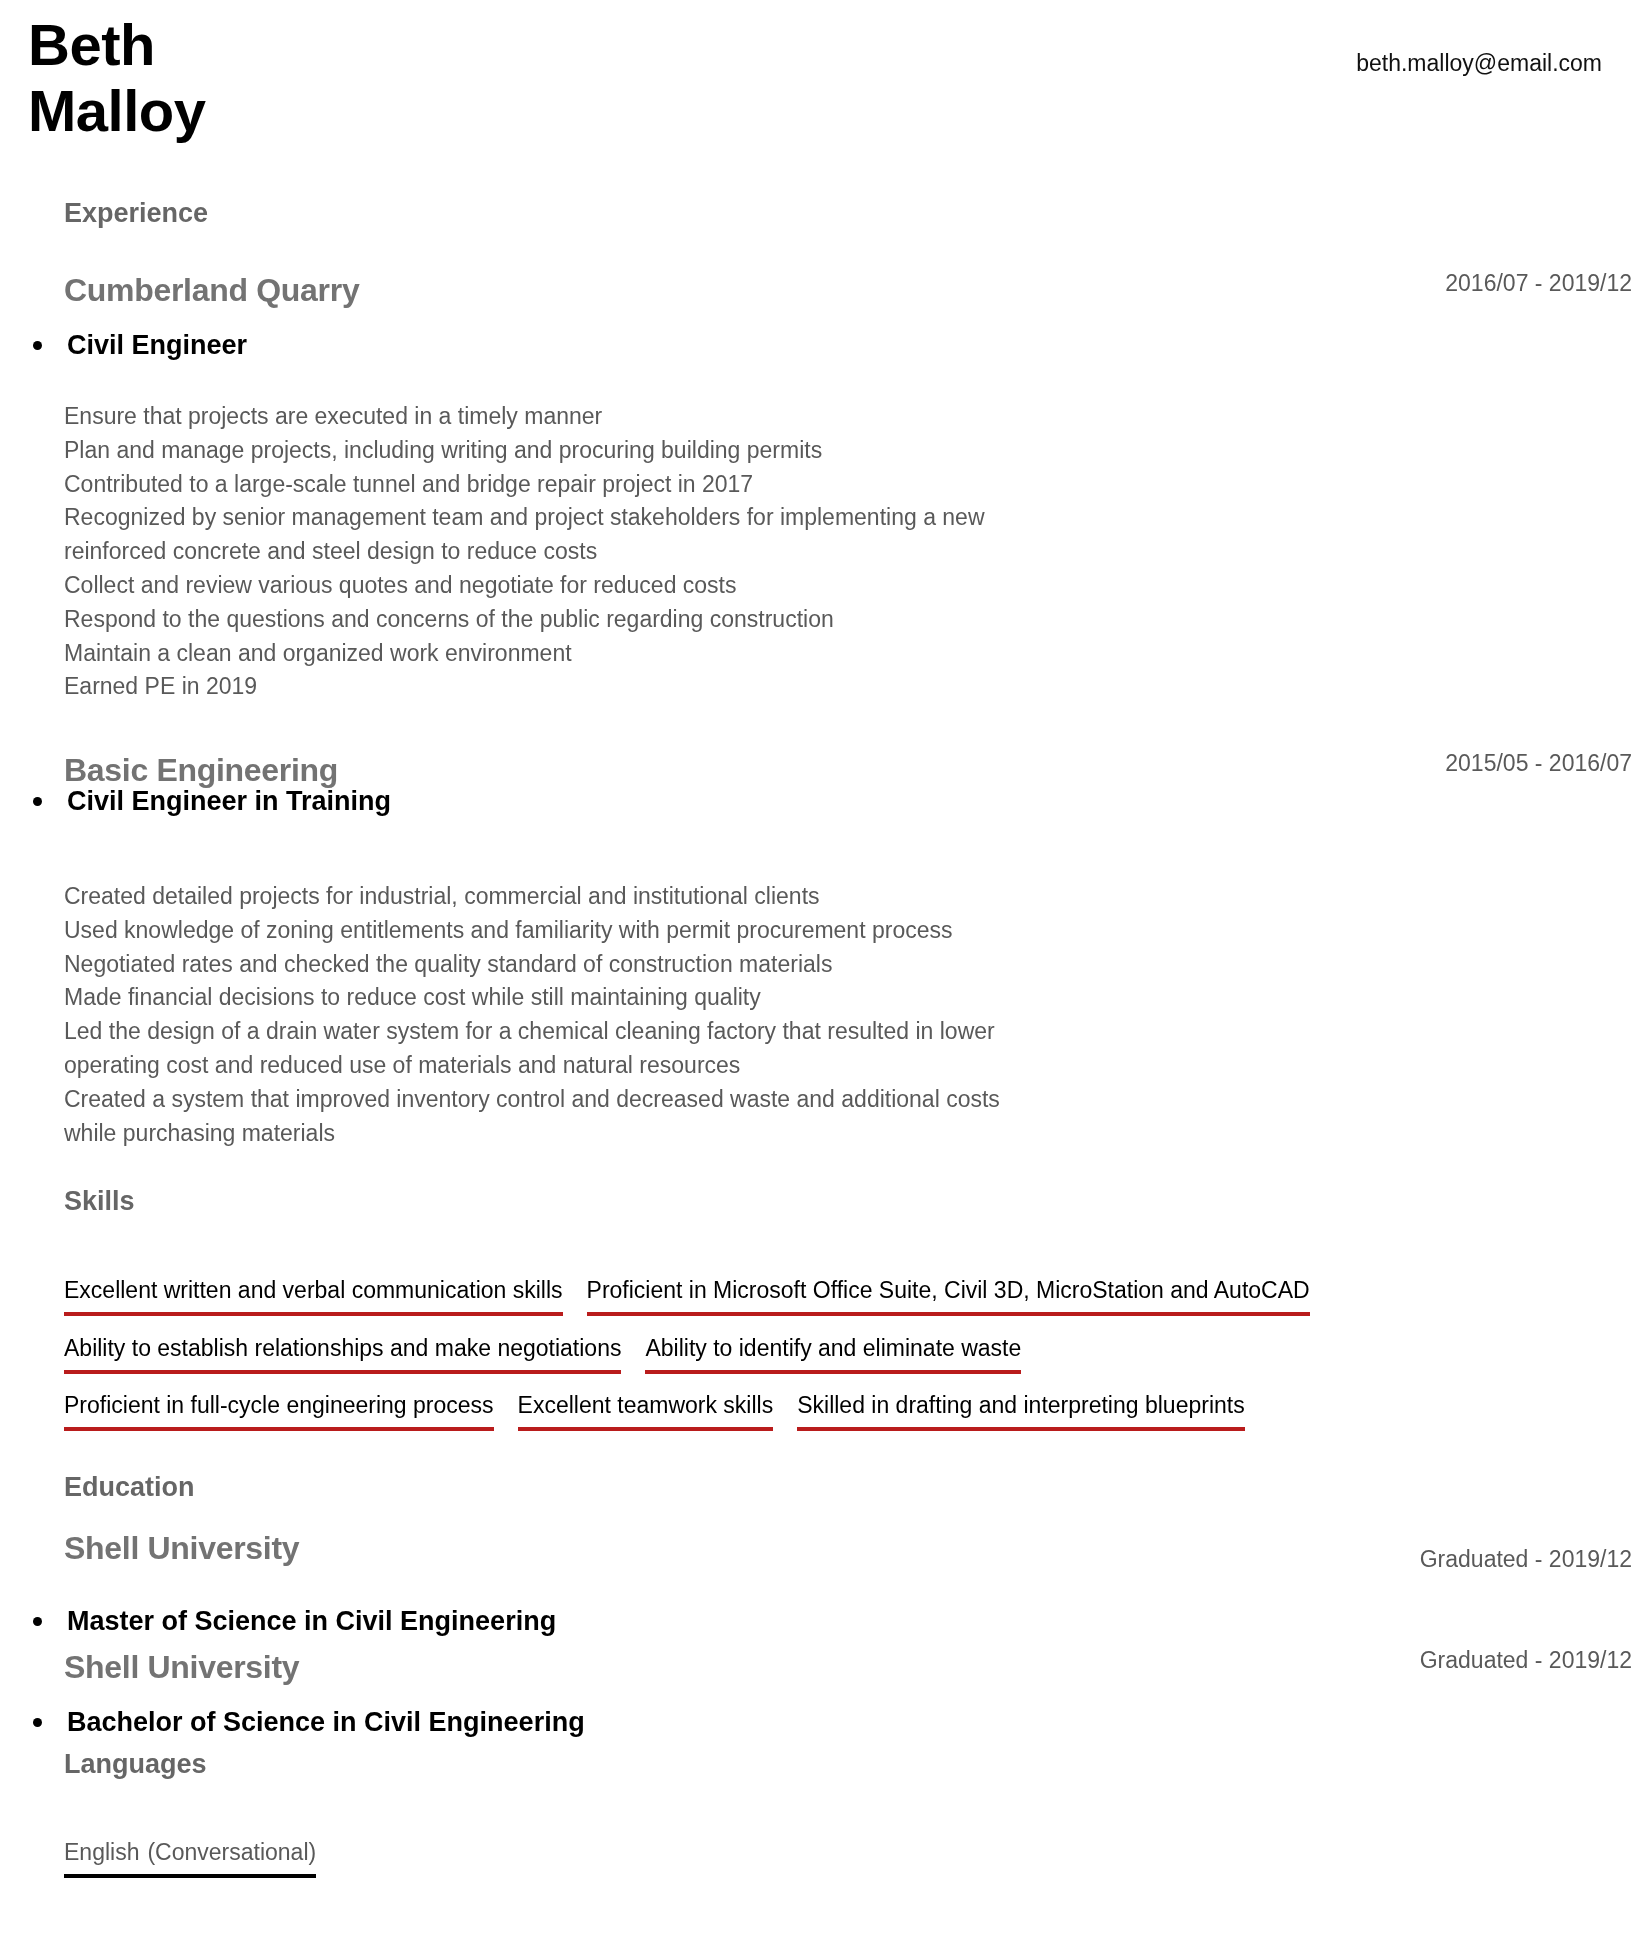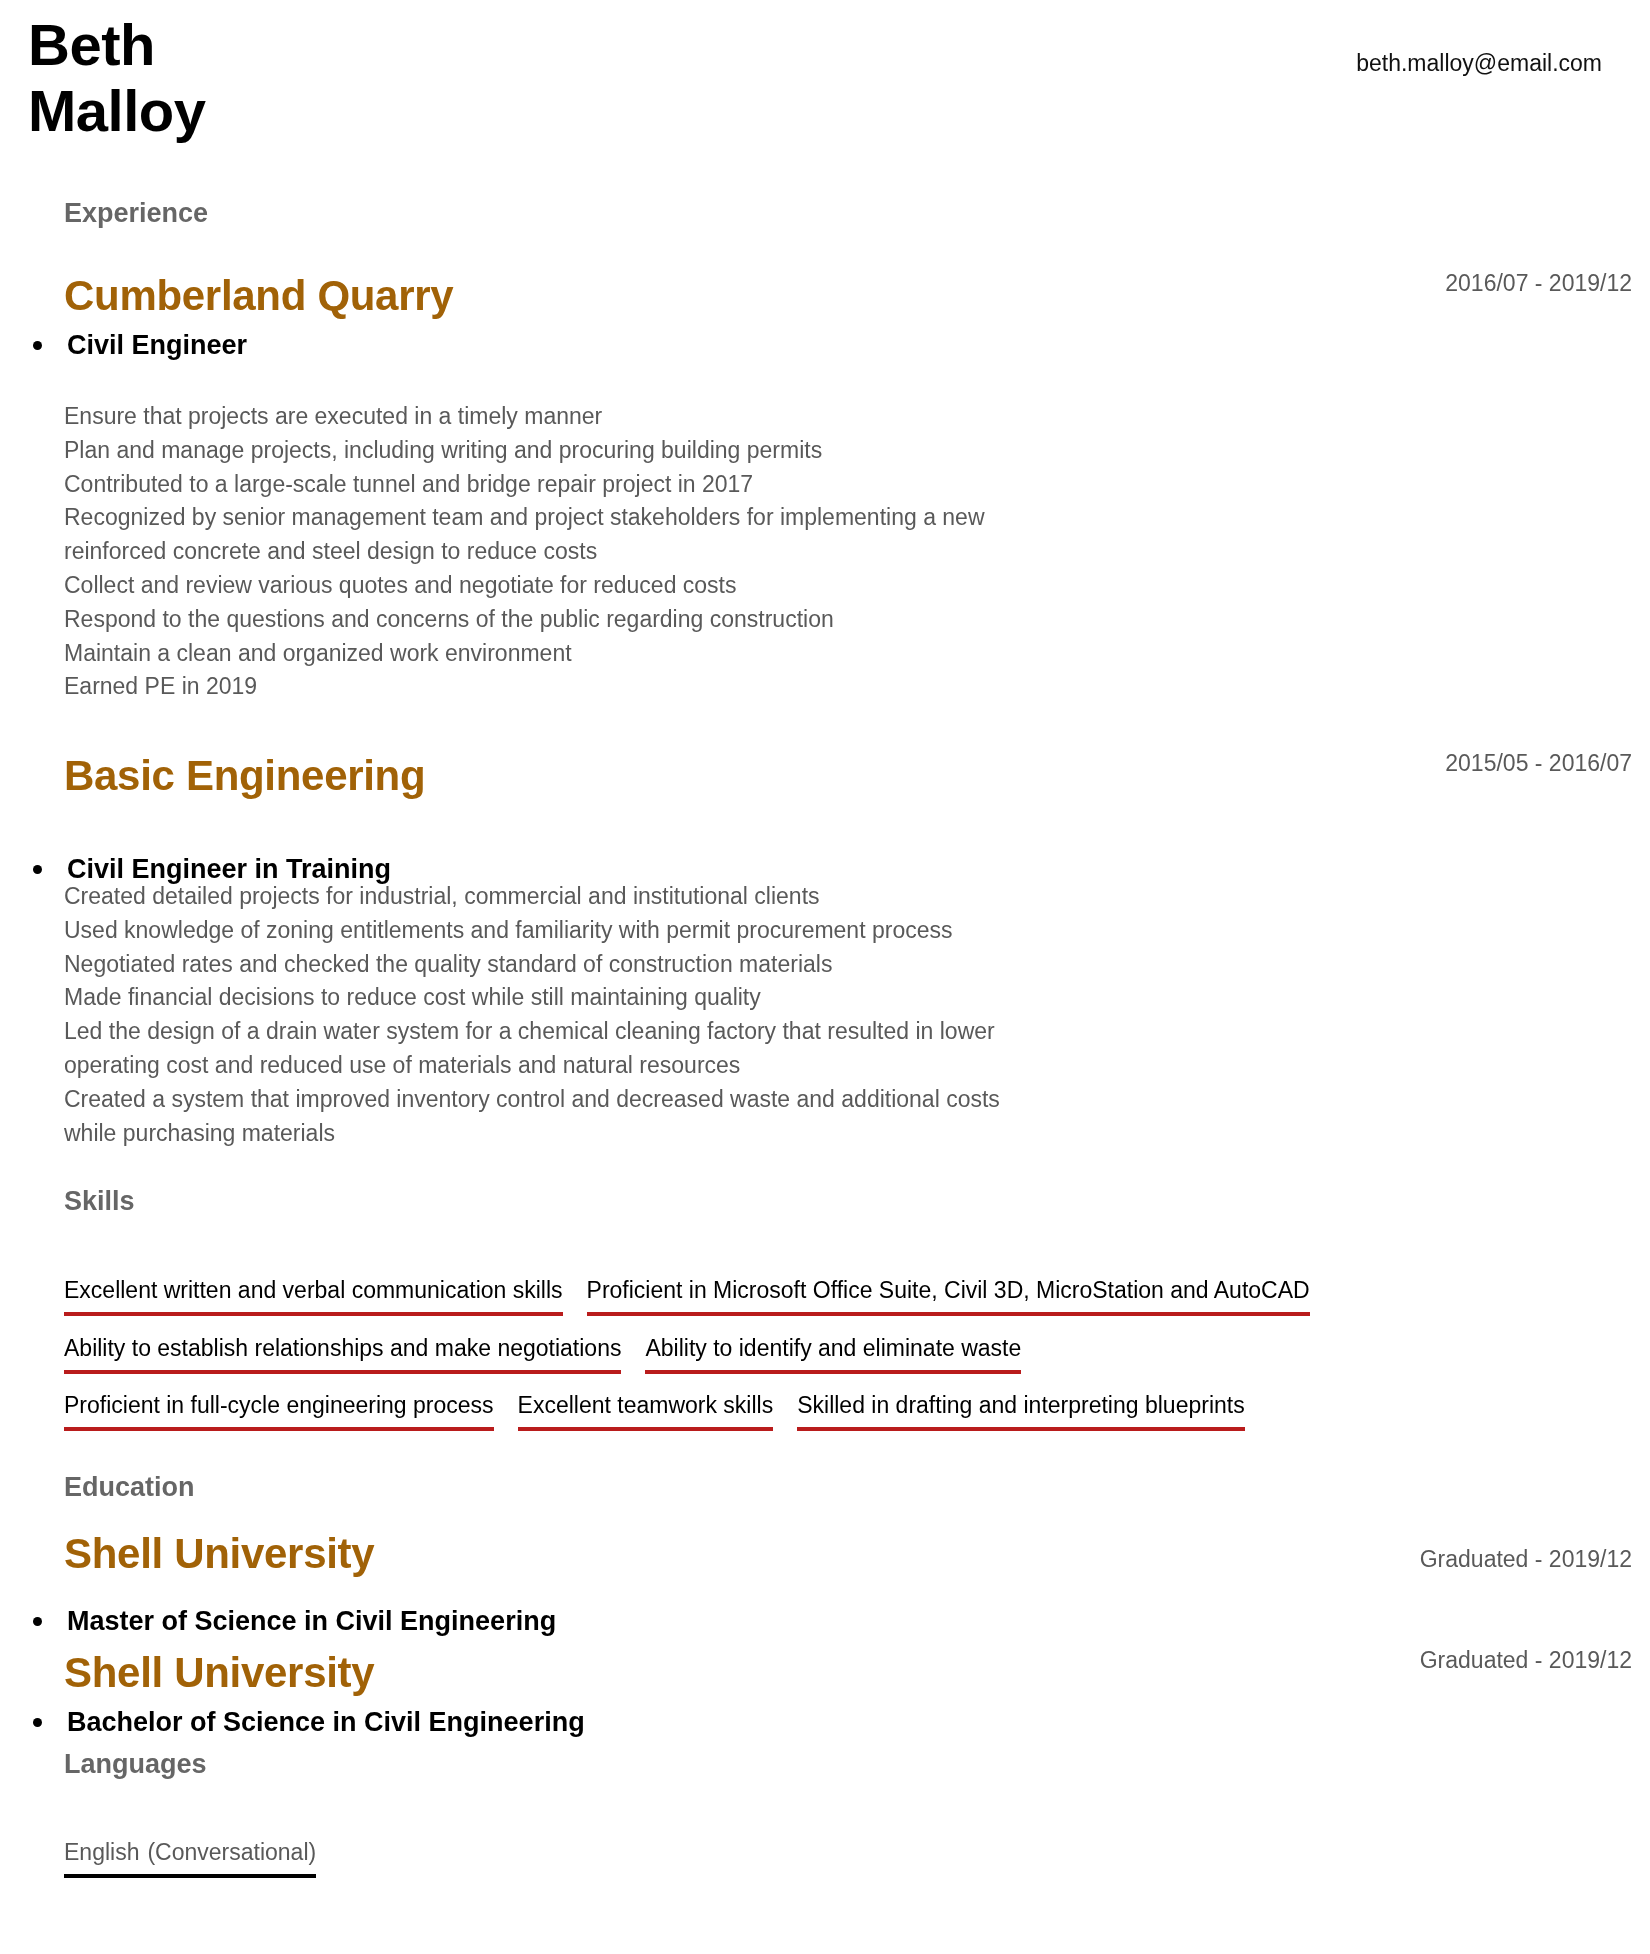--- a/index.html
+++ b/index.html
@@ -37,23 +37,23 @@
 
   .section-title {
     left: 64px;
     font-size: 27px;
     font-weight: 700;
     color: #666666;
   }
 
   .org {
     left: 64px;
-    font-size: 42px;
+    font-size: 32px;
     font-weight: 700;
-    color: #a16207;
+    color: #737373;
     letter-spacing: -0.3px;
   }
   .date {
     right: 18px;
     font-size: 23px;
     color: #595959;
   }
 
   .role {
     left: 30px;
@@ -134,21 +134,21 @@
   <div>Recognized by senior management team and project stakeholders for implementing a new</div>
   <div>reinforced concrete and steel design to reduce costs</div>
   <div>Collect and review various quotes and negotiate for reduced costs</div>
   <div>Respond to the questions and concerns of the public regarding construction</div>
   <div>Maintain a clean and organized work environment</div>
   <div>Earned PE in 2019</div>
 </div>
 
 <div class="abs org" style="top:752px;">Basic Engineering</div>
 <div class="abs date" style="top:750px;">2015/05 - 2016/07</div>
-<div class="abs role" style="top:854px;">
+<div class="abs role" style="top:786px;">
   <span class="bullet"></span>
   <span>Civil Engineer in Training</span>
 </div>
 <div class="abs desc" style="top:880px;">
   <div>Created detailed projects for industrial, commercial and institutional clients</div>
   <div>Used knowledge of zoning entitlements and familiarity with permit procurement process</div>
   <div>Negotiated rates and checked the quality standard of construction materials</div>
   <div>Made financial decisions to reduce cost while still maintaining quality</div>
   <div>Led the design of a drain water system for a chemical cleaning factory that resulted in lower</div>
   <div>operating cost and reduced use of materials and natural resources</div>

